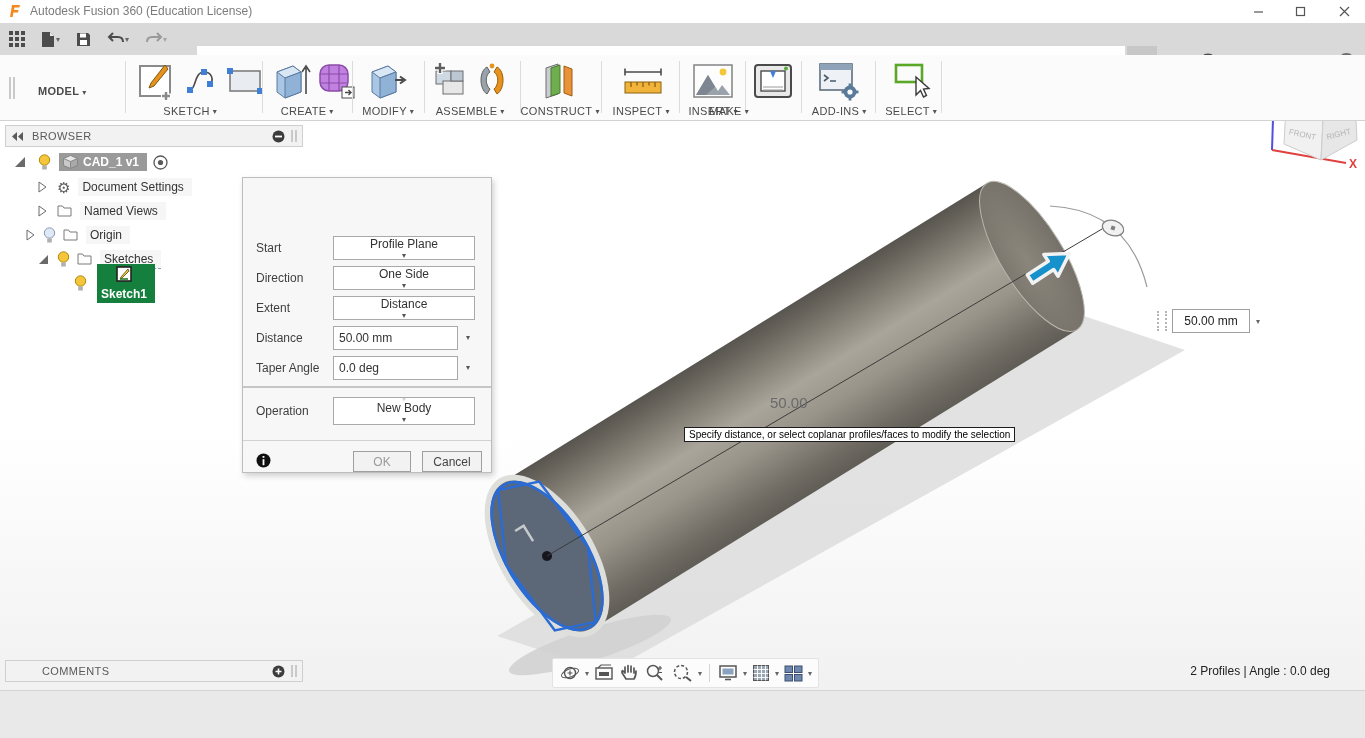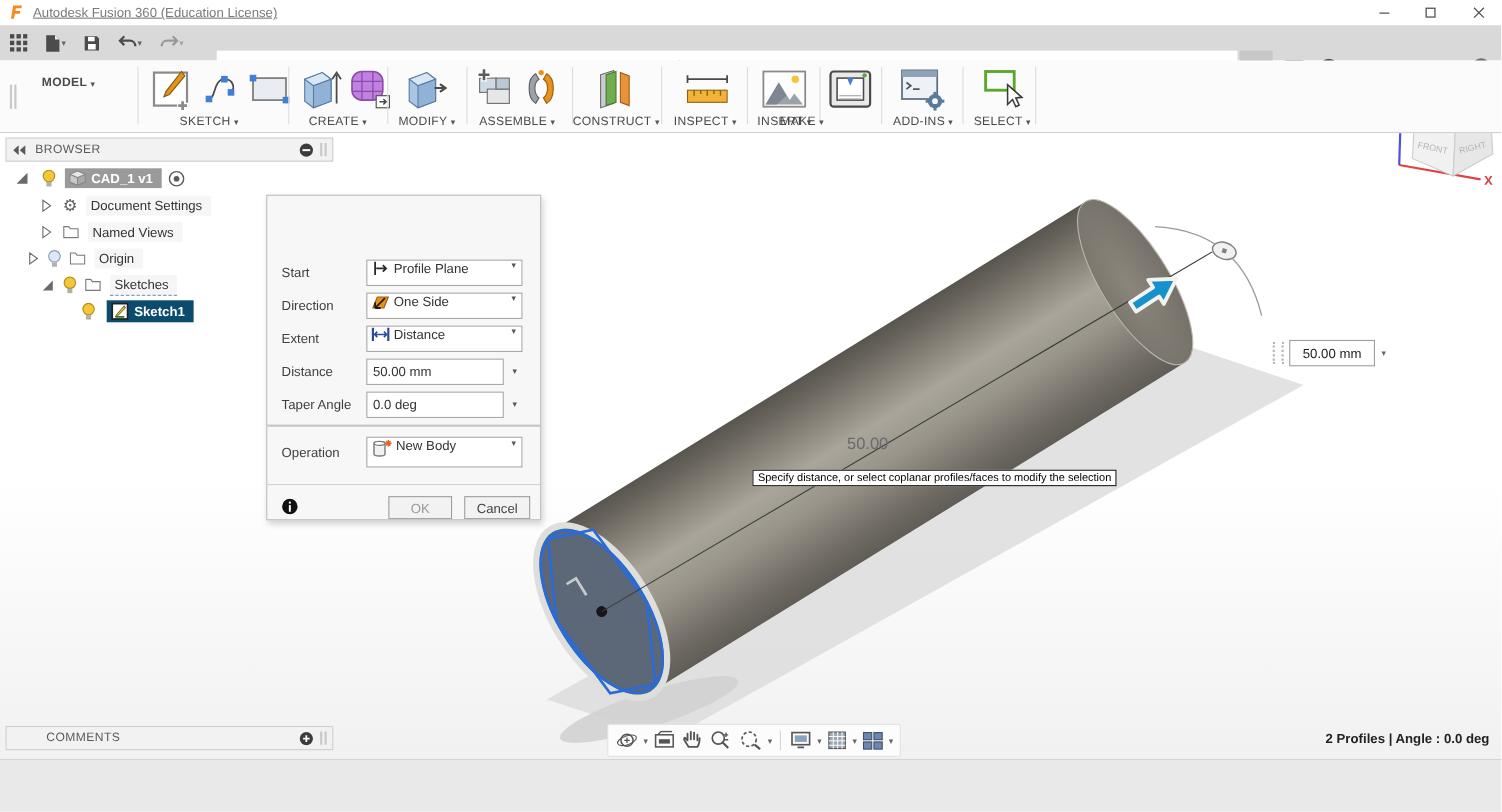--- a/index.html
+++ b/index.html
@@ -2,21 +2,21 @@
 <html><head>
 <meta charset="utf-8">
 <style>
   html,body{margin:0;padding:0;}
   body{width:1365px;height:738px;position:relative;overflow:hidden;background:#fff;
        font-family:"Liberation Sans",sans-serif;-webkit-font-smoothing:antialiased;}
   .abs{position:absolute;}
   
   .titlebar{left:0;top:0;width:1365px;height:23px;background:#fff;border-bottom:1px solid #eee;}
   .app-logo{left:7px;top:3px;width:16px;height:16px;}
-  .title-text{left:30px;top:4px;font-size:12px;color:#7b7b7b;text-decoration:underline;}
+  .title-text{left:30px;top:4px;font-size:12px;color:#7b7b7b;}
   .winbtn{top:0;width:40px;height:23px;display:flex;align-items:center;justify-content:center;}
   
   .tabbar{left:0;top:23px;width:1365px;height:32px;background:#d9d9d9;}
   .qat{top:27px;height:24px;display:flex;align-items:center;}
   .doc-tab{left:197px;top:23px;width:928px;height:32px;background:#fff;display:flex;align-items:center;}
   .tab-label{font-size:12px;color:#4a4a4a;margin-left:6px;}
   .plus-tile{left:1127px;top:23px;width:30px;height:32px;background:#c7c7c7;display:flex;align-items:center;justify-content:center;}
   .user-name{font-size:12px;color:#4a4a4a;}
   .help-circle{width:17px;height:17px;border-radius:50%;background:#6d6d6d;color:#fff;font-size:12px;font-weight:bold;
                display:flex;align-items:center;justify-content:center;}
@@ -28,45 +28,45 @@
   .rib-group-label{top:50px;display:flex;align-items:center;justify-content:center;}
   .rib-icon{top:3px;display:flex;align-items:center;justify-content:center;cursor:pointer;}
   .grip{width:7px;display:flex;gap:2px;}
   .grip i{display:block;width:2px;height:100%;background:#c9c9c9;}
   
   .panel-header{height:22px;background:#f2f2f2;border:1px solid #cfcfcf;display:flex;align-items:center;box-sizing:border-box;}
   .panel-title{font-size:11px;color:#5a5a5a;letter-spacing:.4px;margin-left:8px;flex:1;}
   .tree-row{position:absolute;height:22px;display:flex;align-items:center;font-size:12px;color:#333;}
   .tree-box{background:#f6f6f6;padding:2px 8px 2px 4px;display:flex;align-items:center;gap:5px;}
   .sel-gray{background:#9a9a9a;color:#fff;font-weight:bold;}
-  .sel-blue{background:#0c4a6e;color:#fff;font-weight:bold;}
+  .sel-blue{background:#15803d;color:#fff;font-weight:bold;flex-direction:column;}
   
   .dialog{left:242px;top:177px;width:250px;height:296px;background:#f7f7f7;border:1px solid #bdbdbd;
           box-shadow:2px 3px 6px rgba(0,0,0,.18);box-sizing:border-box;}
   .dlg-header{height:22px;border-bottom:1px solid #d6d6d6;display:flex;align-items:center;gap:7px;padding-left:8px;}
   .dlg-title{font-size:11px;color:#444;letter-spacing:.4px;}
   .drow{position:absolute;left:0;width:100%;height:26px;display:flex;align-items:center;}
   .dlabel{position:absolute;left:13px;font-size:12px;color:#3f3f3f;}
   .dselect{position:absolute;left:90px;width:142px;height:24px;background:#fff;border:1px solid #a9a9a9;
-           display:flex;align-items:flex-start;box-sizing:border-box;cursor:pointer;}
+           display:flex;align-items:center;box-sizing:border-box;cursor:pointer;flex-direction:column;}
   .dselect .txt{font-size:12px;color:#333;flex:1;}
   .dcaret{font-size:8px;color:#555;padding:0 5px;}
   .dinput{position:absolute;left:90px;width:125px;height:24px;border:1px solid #a9a9a9;background:#fff;
           font-size:12px;color:#333;padding:0 5px;box-sizing:border-box;font-family:"Liberation Sans",sans-serif;}
   .chip{position:absolute;left:88px;height:23px;background:#2196f0;color:#fff;display:flex;align-items:center;
         gap:5px;padding:0 10px 0 6px;font-size:12px;cursor:pointer;}
   .dbtn{position:absolute;top:273px;height:21px;background:#f2f2f2;border:1px solid #9f9f9f;font-size:12px;
         display:flex;align-items:center;justify-content:center;cursor:pointer;box-sizing:border-box;}
   
   .tooltip{left:684px;top:427px;background:#fff;border:1px solid #1c1c1c;font-size:10px;color:#000;
            padding:1px 4px;white-space:nowrap;}
   .float-input{left:1157px;top:310px;height:22px;display:flex;align-items:center;}
   .float-input input{width:72px;height:20px;border:1px solid #9f9f9f;font-size:12px;text-align:center;
                      font-family:"Liberation Sans",sans-serif;color:#222;}
-  .status-right{left:1176px;top:664px;width:178px;text-align:right;font-size:12px;font-weight:bold;color:#222;}
+  .status-right{left:1152px;top:664px;width:178px;text-align:right;font-size:12px;font-weight:normal;color:#222;}
   .navbar{left:552px;top:658px;height:28px;background:#fcfcfc;border:1px solid #e3e3e3;border-radius:2px;
           display:flex;align-items:center;padding:0 6px;gap:4px;}
   .nav-ico{display:flex;align-items:center;justify-content:center;cursor:pointer;padding:1px;}
   .nav-caret{font-size:8px;color:#666;cursor:pointer;}
   
   .timeline{left:0;top:690px;width:1365px;height:48px;background:#e9e9e9;border-top:1px solid #d4d4d4;}
   svg{display:block;}
 </style>
 </head>
 <body>
@@ -229,21 +229,21 @@
     </span>
   <div class="abs user-name" style="left:1236px;top:33px;">Jayadip Sarode</div>
   <div class="abs help-circle" style="left:1338px;top:30px;">?</div>
 </div>
 
 <div class="abs ribbon">
   <div class="abs grip" style="left:9px;top:22px;height:22px;">
       <i></i>
       <i></i>
     </div>
-  <div class="abs" style="left:38px;top:14px;display:flex;align-items:flex-end;">
+  <div class="abs" style="left:38px;top:30px;display:flex;align-items:flex-end;">
     <span class="rib-label" style="font-weight:bold;">MODEL</span>
     <span class="rib-caret">▾</span>
   </div>
   <div class="abs rib-divider" style="left:125px;"></div>
 
   <div class="abs rib-icon" style="left:134px;width:46px;height:46px;">
     <svg width="40" height="40" viewBox="0 0 40 40">
         <rect x="3" y="5" width="30" height="30" fill="#fff" stroke="#8a8a8a" stroke-width="2"></rect>
       <path d="M28 4 L14 22 L12 27 L17 25 L31 8 Z" fill="#e8921e" stroke="#7a5a10" stroke-width="1"></path>
       <path d="M29 30 L29 40 M24 35 L34 35" stroke="#fff" stroke-width="5"></path>

